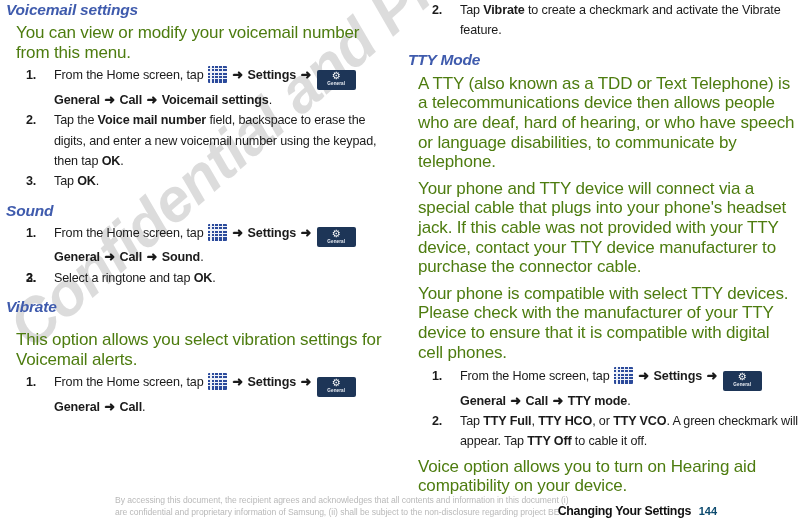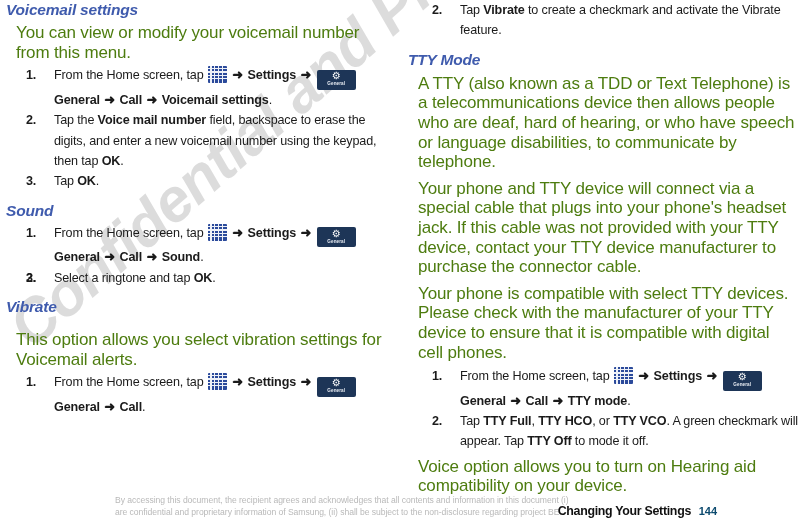--- a/index.html
+++ b/index.html
@@ -237,21 +237,21 @@
     <div class="col col-right" id="col-right">
         <ol class="steps" style="margin-top: 0px;">
           <li><span class="num">2.</span><span>Tap </span><b>Vibrate</b><span> to create a checkmark and activate the Vibrate feature.</span></li>
         </ol>
         <h2 class="sec" style="margin-top: 9px;">TTY Mode</h2>
         <p class="body ind-1" style="margin-top: 5px;">A TTY (also known as a TDD or Text Telephone) is a telecommunications device then allows people who are deaf, hard of hearing, or who have speech or language disabilities, to communicate by telephone.</p>
         <p class="body ind-1" style="margin-top: 7px;">Your phone and TTY device will connect via a special cable that plugs into your phone's headset jack. If this cable was not provided with your TTY device, contact your TTY device manufacturer to purchase the connector cable.</p>
         <p class="body ind-1" style="margin-top: 7px;">Your phone is compatible with select TTY devices. Please check with the manufacturer of your TTY device to ensure that it is compatible with digital cell phones.</p>
         <ol class="steps" style="margin-top: 4px;">
           <li><span class="num">1.</span><span>From the Home screen, tap </span><span class="icon-apps"></span><span class="arrow"> ➜ </span><b>Settings</b><span class="arrow"> ➜ </span><span class="icon-general"><span class="gear">⚙</span><span class="glabel">General</span></span><b>General</b><span class="arrow"> ➜ </span><b>Call</b><span class="arrow"> ➜ </span><b>TTY mode</b><span>.</span></li>
-          <li><span class="num">2.</span><span>Tap </span><b>TTY Full</b><span>, </span><b>TTY HCO</b><span>, or </span><b>TTY VCO</b><span>. A green checkmark will appear. Tap </span><b>TTY Off</b><span> to mode it off.</span></li>
+          <li><span class="num">2.</span><span>Tap </span><b>TTY Full</b><span>, </span><b>TTY HCO</b><span>, or </span><b>TTY VCO</b><span>. A green checkmark will appear. Tap </span><b>TTY Off</b><span> to cable it off.</span></li>
         </ol>
         <p class="body ind-1" style="margin-top: 5px;">Voice option allows you to turn on Hearing aid compatibility on your device.</p>
       </div>
   </div>
 
   <div class="footer">
     <div class="footer-disclaimer">
       <div>By accessing this document, the recipient agrees and acknowledges that all contents and information in this document (i)</div>
       <div>are confidential and proprietary information of Samsung, (ii) shall be subject to the non-disclosure regarding project BE</div>
     </div>

